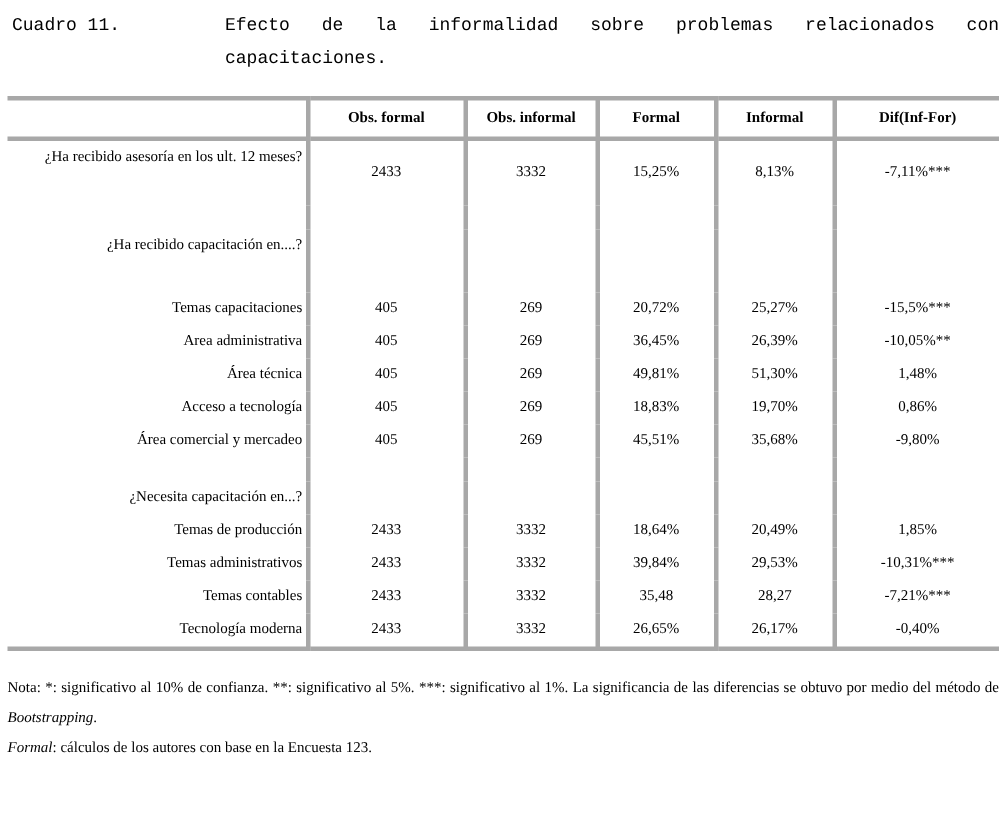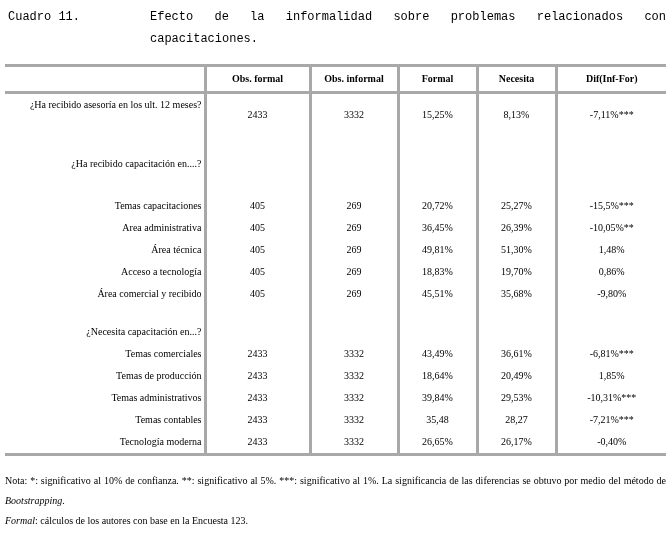--- a/index.html
+++ b/index.html
@@ -86,21 +86,21 @@
     <col style="width:79px">
     <col style="width:79px">
     <col style="width:110px">
   </colgroup>
   <thead>
     <tr>
       <th></th>
       <th>Obs. formal</th>
       <th>Obs. informal</th>
       <th>Formal</th>
-      <th>Necesita</th>
+      <th>Informal</th>
       <th>Dif(Inf-For)</th>
     </tr>
   </thead>
   <tbody>
       <tr class="data2">
         <td class="label">¿Ha recibido asesoría en los ult. 12 meses?</td>
         <td class="num">2433</td>
         <td class="num">3332</td>
         <td class="num">15,25%</td>
         <td class="num">8,13%</td>
@@ -148,21 +148,21 @@
       </tr>
       <tr class="data">
         <td class="label">Acceso a tecnología</td>
         <td class="num">405</td>
         <td class="num">269</td>
         <td class="num">18,83%</td>
         <td class="num">19,70%</td>
         <td class="num">0,86%</td>
       </tr>
       <tr class="data">
-        <td class="label">Área comercial y recibido</td>
+        <td class="label">Área comercial y mercadeo</td>
         <td class="num">405</td>
         <td class="num">269</td>
         <td class="num">45,51%</td>
         <td class="num">35,68%</td>
         <td class="num">-9,80%</td>
       </tr>
       <tr class="spacer">
         <td class="label"></td>
         <td class="num"></td>
         <td class="num"></td>
@@ -170,28 +170,20 @@
         <td class="num"></td>
         <td class="num"></td>
       </tr>
       <tr class="section2">
         <td class="label">¿Necesita capacitación en...?</td>
         <td class="num"></td>
         <td class="num"></td>
         <td class="num"></td>
         <td class="num"></td>
         <td class="num"></td>
-      </tr>
-      <tr class="data">
-        <td class="label">Temas comerciales</td>
-        <td class="num">2433</td>
-        <td class="num">3332</td>
-        <td class="num">43,49%</td>
-        <td class="num">36,61%</td>
-        <td class="num">-6,81%***</td>
       </tr>
       <tr class="data">
         <td class="label">Temas de producción</td>
         <td class="num">2433</td>
         <td class="num">3332</td>
         <td class="num">18,64%</td>
         <td class="num">20,49%</td>
         <td class="num">1,85%</td>
       </tr>
       <tr class="data">

